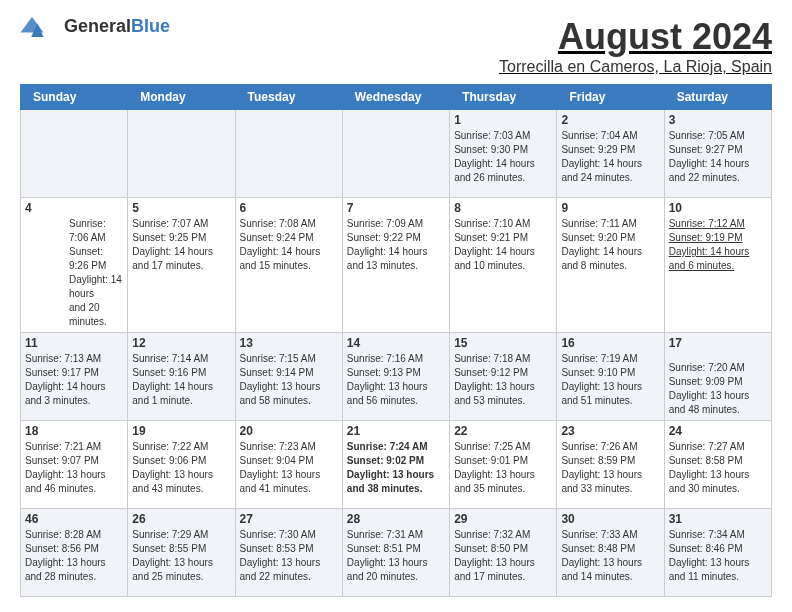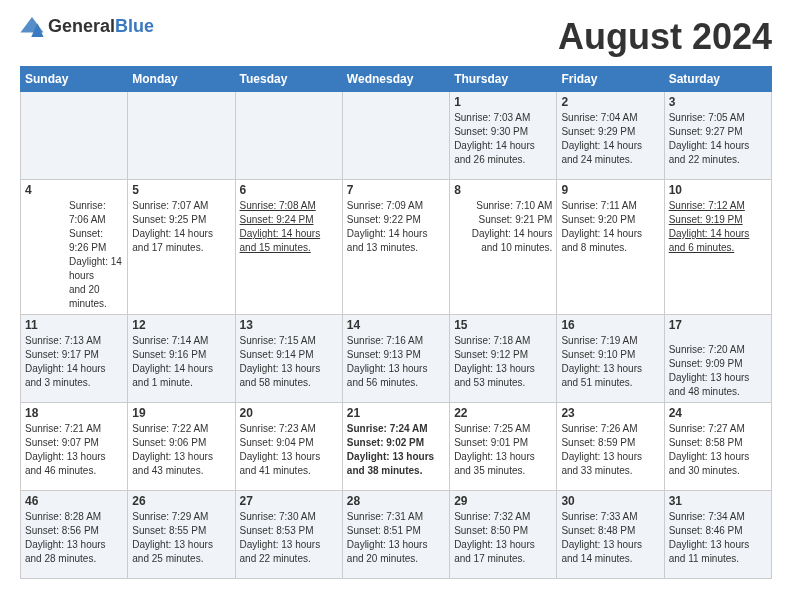--- a/index.html
+++ b/index.html
@@ -12,49 +12,50 @@
     }
     .header-area {
       display: flex;
       justify-content: space-between;
       align-items: flex-start;
       margin-bottom: 8px;
     }
     .logo {
       display: flex;
       align-items: center;
-      gap: 4px;
+      gap: 20px;
     }
     .logo-icon {
       width: 24px;
       height: 20px;
     }
     .title-area {
       text-align: right;
+      text-decoration: underline;
     }
     .month-year {
       font-size: 36px;
       font-weight: bold;
       color: #333;
     }
     .location {
       font-size: 16px;
       color: #333;
     }
     table {
       width: 100%;
       border-collapse: collapse;
       table-layout: fixed;
     }
     thead tr th {
       background-color: #3a7abf;
       color: #fff;
       font-size: 12px;
       font-weight: bold;
-      padding: 5px 4px;
+      padding: 5px 12px;
       text-align: left;
       border: 1px solid #3a7abf;
     }
     tbody tr td {
       border: 1px solid #ccc;
       vertical-align: top;
       padding: 3px 4px;
       font-size: 10px;
       color: #333;
       height: 88px;
@@ -86,20 +87,21 @@
     <svg class="logo-icon" viewBox="0 0 30 26" xmlns="http://www.w3.org/2000/svg">
       <polygon points="15,0 30,20 0,20" fill="#3a7abf" opacity="0.85"></polygon>
       <polygon points="22,8 30,26 14,26" fill="#3a7abf"></polygon>
     </svg>
     <div>
       <span style="font-size:18px;font-weight:bold;color:#333;">General</span><span style="font-size:18px;font-weight:bold;color:#3a7abf;">Blue</span>
     </div>
   </div>
   <div class="title-area">
     <div class="month-year">August 2024</div>
+    <div class="location">Torrecilla en Cameros, La Rioja, Spain</div>
   </div>
 </div>
 
 <table>
   <thead>
     <tr>
     <th>Sunday</th>
         <th>Monday</th>
         <th>Tuesday</th>
         <th>Wednesday</th>
@@ -146,35 +148,35 @@
         </td>
         <td>
           <div class="day-number">5</div>
           <div class="day-info" style="white-space: pre-line;">Sunrise: 7:07 AM
 Sunset: 9:25 PM
 Daylight: 14 hours
 and 17 minutes.</div>
         </td>
         <td>
           <div class="day-number">6</div>
-          <div class="day-info" style="white-space: pre-line; text-decoration: underline;">Sunrise: 7:08 AM
+          <div class="day-info" style="white-space: pre-line;">Sunrise: 7:08 AM
 Sunset: 9:24 PM
 Daylight: 14 hours
 and 15 minutes.</div>
         </td>
         <td>
           <div class="day-number">7</div>
           <div class="day-info" style="white-space: pre-line;">Sunrise: 7:09 AM
 Sunset: 9:22 PM
 Daylight: 14 hours
 and 13 minutes.</div>
         </td>
         <td>
           <div class="day-number">8</div>
-          <div class="day-info" style="white-space: pre-line; text-align: right;">Sunrise: 7:10 AM
+          <div class="day-info" style="white-space: pre-line;">Sunrise: 7:10 AM
 Sunset: 9:21 PM
 Daylight: 14 hours
 and 10 minutes.</div>
         </td>
         <td>
           <div class="day-number">9</div>
           <div class="day-info" style="white-space: pre-line;">Sunrise: 7:11 AM
 Sunset: 9:20 PM
 Daylight: 14 hours
 and 8 minutes.</div>

